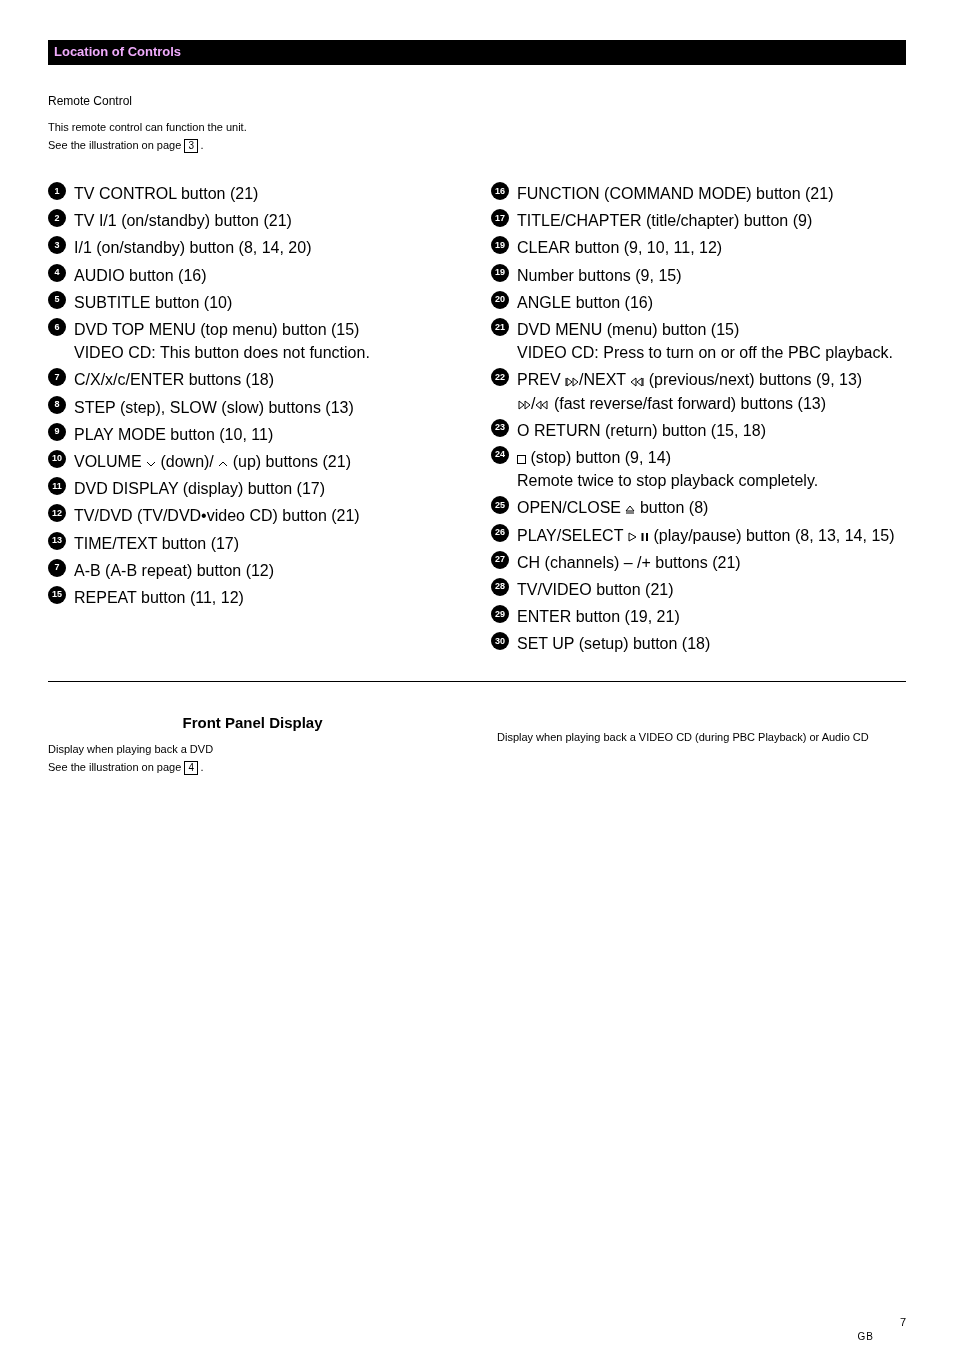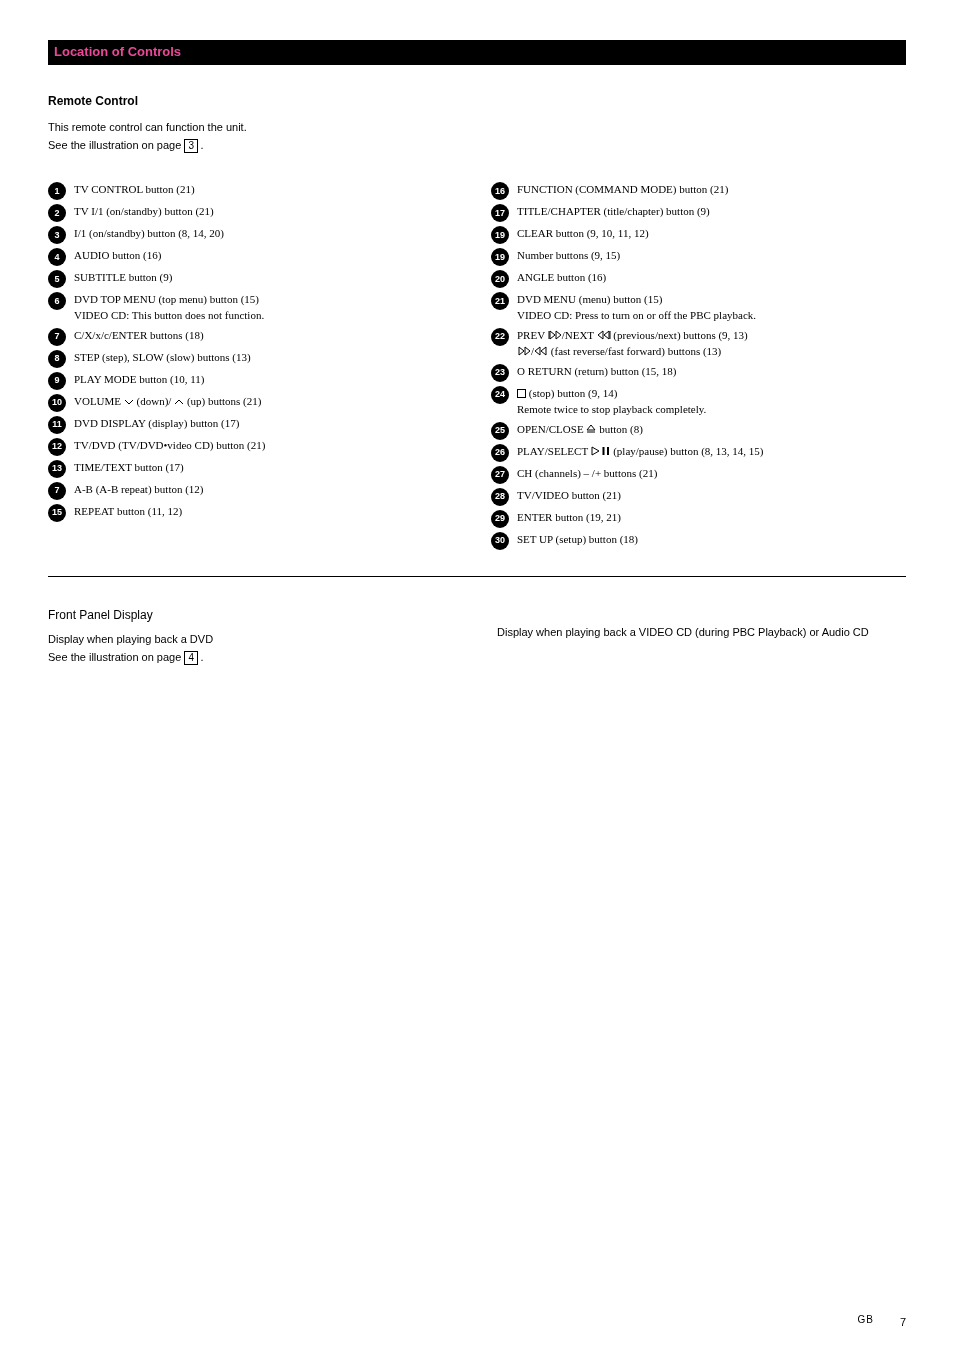--- a/index.html
+++ b/index.html
@@ -7,28 +7,28 @@
     font-family: Arial, Helvetica, sans-serif;
     font-size: 12px;
     line-height: 1.45;
     margin: 0;
     padding: 40px 48px;
     width: 954px;
     color: #000;
   }
   .black-bar {
     background: #000;
-    color: #ec4899;
+    color: #f0abfc;
     font-weight: bold;
     font-size: 13px;
     padding: 3px 6px;
     margin-bottom: 28px;
   }
   .section-title {
-    font-weight: bold;
+    font-weight: normal;
     font-size: 12px;
     margin-bottom: 10px;
   }
   .subtitle {
     font-size: 11px;
     margin-bottom: 2px;
   }
   .illustration-note {
     font-size: 11px;
     margin-bottom: 28px;
@@ -66,56 +66,56 @@
     font-weight: bold;
     display: inline-flex;
     align-items: center;
     justify-content: center;
     flex-shrink: 0;
     margin-right: 8px;
     margin-top: 0px;
   }
   .item-text {
     flex: 1;
-    font-size: 11px;
-    font-family: Liberation Serif, serif;
+    font-size: 16px;
   }
   .item-text .sub {
     display: block;
   }
   hr.thin {
     border: none;
     border-top: 1px solid #000;
     margin: 22px 0 30px;
   }
   .display-sections {
     display: flex;
     gap: 40px;
   }
   .display-col {
     flex: 1;
   }
   .display-heading {
-    font-weight: normal;
-    font-size: 12px;
+    font-weight: bold;
+    font-size: 15px;
     margin-bottom: 8px;
+    text-align: center;
   }
   .display-subtitle {
     font-size: 11px;
     margin-bottom: 2px;
   }
   .pagenum {
     position: fixed;
     bottom: 20px;
     right: 48px;
     font-size: 11px;
   }
   .pagelabel {
     position: fixed;
-    bottom: 24px;
+    bottom: 7px;
     right: 80px;
     font-size: 10px;
     letter-spacing: 1px;
     margin-left: 19px;
   }
   svg.icon {
     vertical-align: -1.5px;
   }
 </style>
 </head>
@@ -143,21 +143,21 @@
         <div class="item">
           <span class="bullet">3</span>
           <span class="item-text">I/1 (on/standby) button (8, 14, 20)</span>
         </div>
         <div class="item">
           <span class="bullet">4</span>
           <span class="item-text">AUDIO button (16)</span>
         </div>
         <div class="item">
           <span class="bullet">5</span>
-          <span class="item-text">SUBTITLE button (9)</span>
+          <span class="item-text">SUBTITLE button (10)</span>
         </div>
         <div class="item">
           <span class="bullet">6</span>
           <span class="item-text">DVD TOP MENU (top menu) button (15)<span class="sub">VIDEO CD: This button does not function.</span></span>
         </div>
         <div class="item">
           <span class="bullet">7</span>
           <span class="item-text">C/X/x/c/ENTER buttons (18)</span>
         </div>
         <div class="item">

